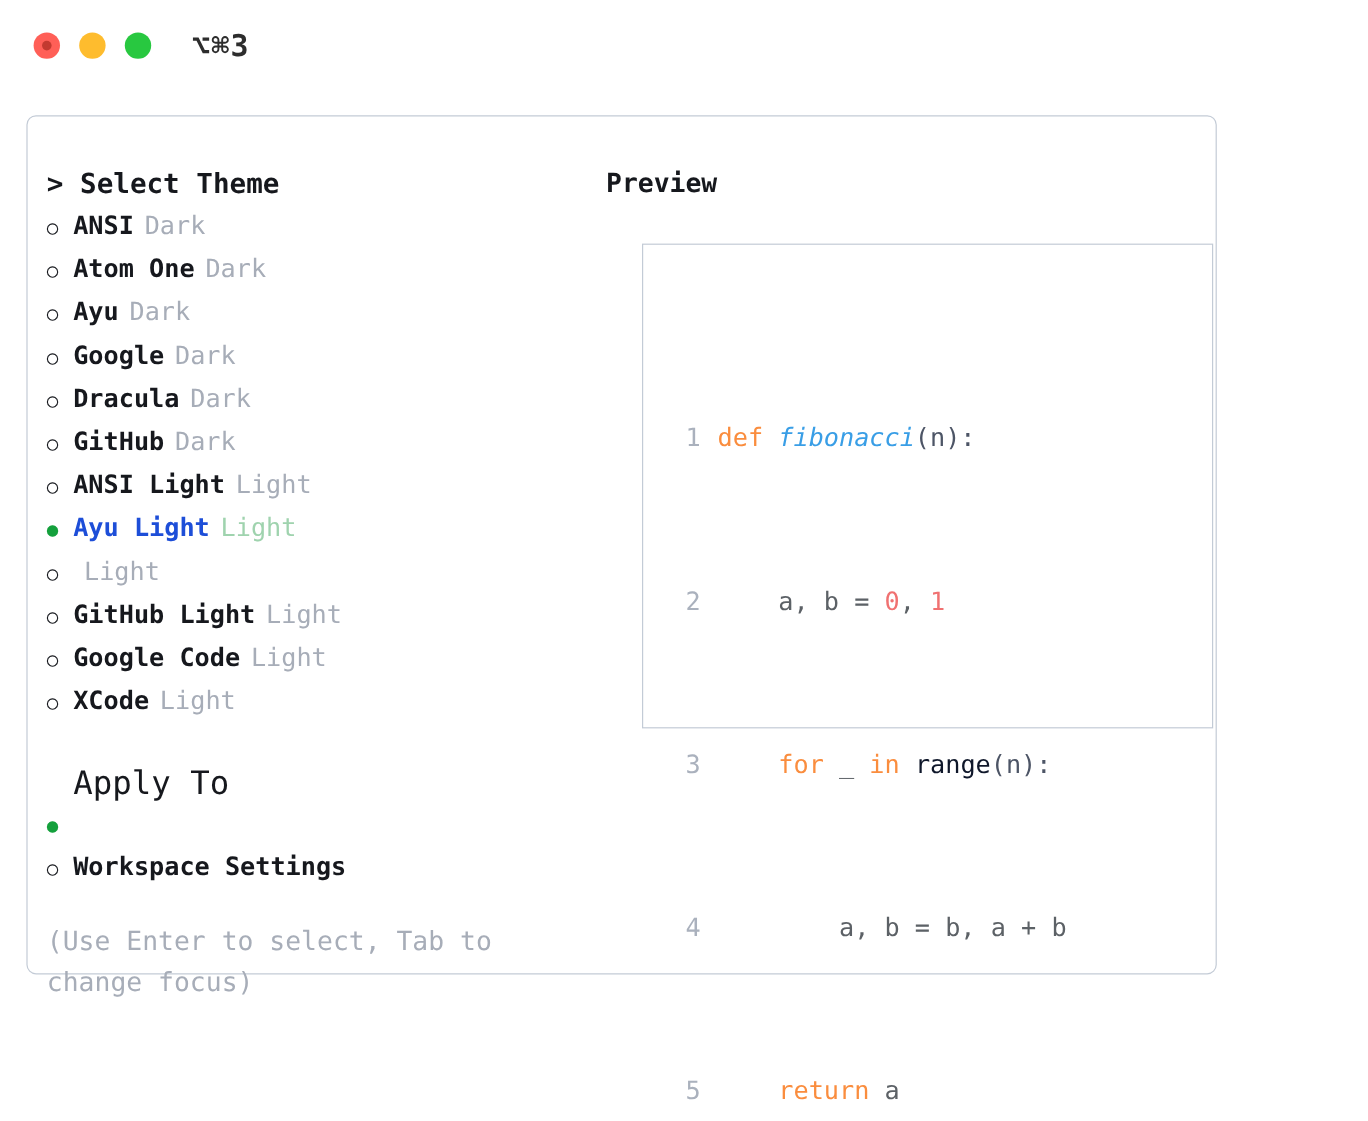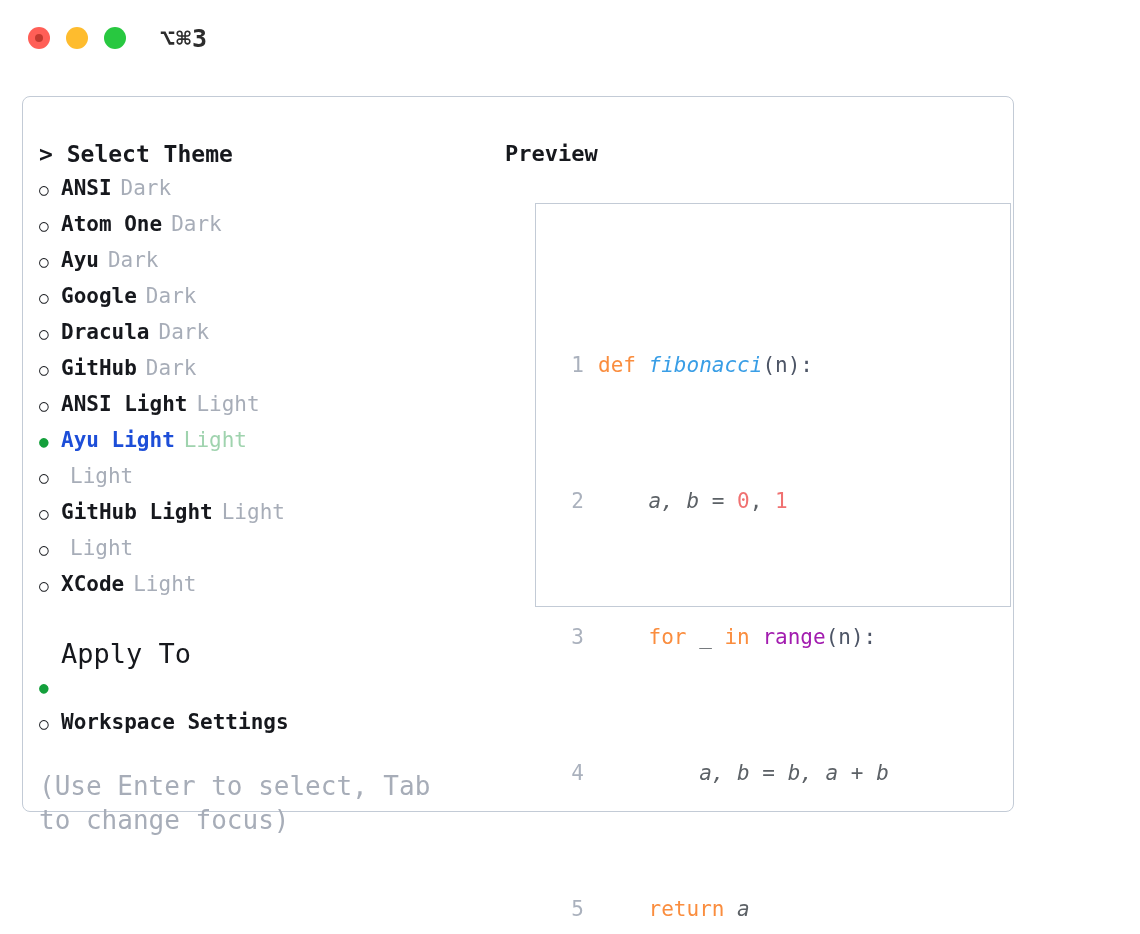--- a/index.html
+++ b/index.html
@@ -126,21 +126,21 @@
   .spacer-md { height: 34px; }
   .apply-heading {
     font-size: 27px;
     color: #16181d;
     line-height: 34px;
     padding-left: 22px;
     white-space: pre;
   }
   .hint {
     color: #a7adb8;
-    font-size: 26px;
+    font-size: 22px;
     line-height: 34px;
     width: 420px;
     white-space: pre-wrap;
   }
   .preview-title {
     font-size: 22px;
     font-weight: bold;
     color: #16181d;
     line-height: 34px;
   }
@@ -168,23 +168,23 @@
     width: 28px;
     flex: 0 0 28px;
     text-align: right;
     margin-right: 14px;
   }
   .kw { color: #fa8d3e; }
   .fn { color: #399ee6; font-style: italic; }
   .num { color: #f07171; }
   .op { color: #4d5566; }
   .plain { color: #5c6166; }
-  .builtin { color: #a21caf; }
+  .builtin { color: #0f172a; }
   .ctrl { color: #fa8d3e; }
-  .italic { font-style: italic; }
+  .italic { }
 </style>
 </head>
 <body>
 
 <div class="window">
 
   <div class="titlebar">
     <div class="traffic">
       <div class="dot red"></div>
       <div class="dot yellow"></div>
@@ -254,20 +254,21 @@
         </div>
 
         <div class="row">
           <span class="bullet">○</span>
           <span class="label">GitHub Light</span>
           <span class="tag">Light</span>
         </div>
 
         <div class="row">
           <span class="bullet">○</span>
+          <span class="label">Google Code</span>
           <span class="tag">Light</span>
         </div>
 
         <div class="row">
           <span class="bullet">○</span>
           <span class="label">XCode</span>
           <span class="tag">Light</span>
         </div>
 
         <div class="spacer-md"></div>

